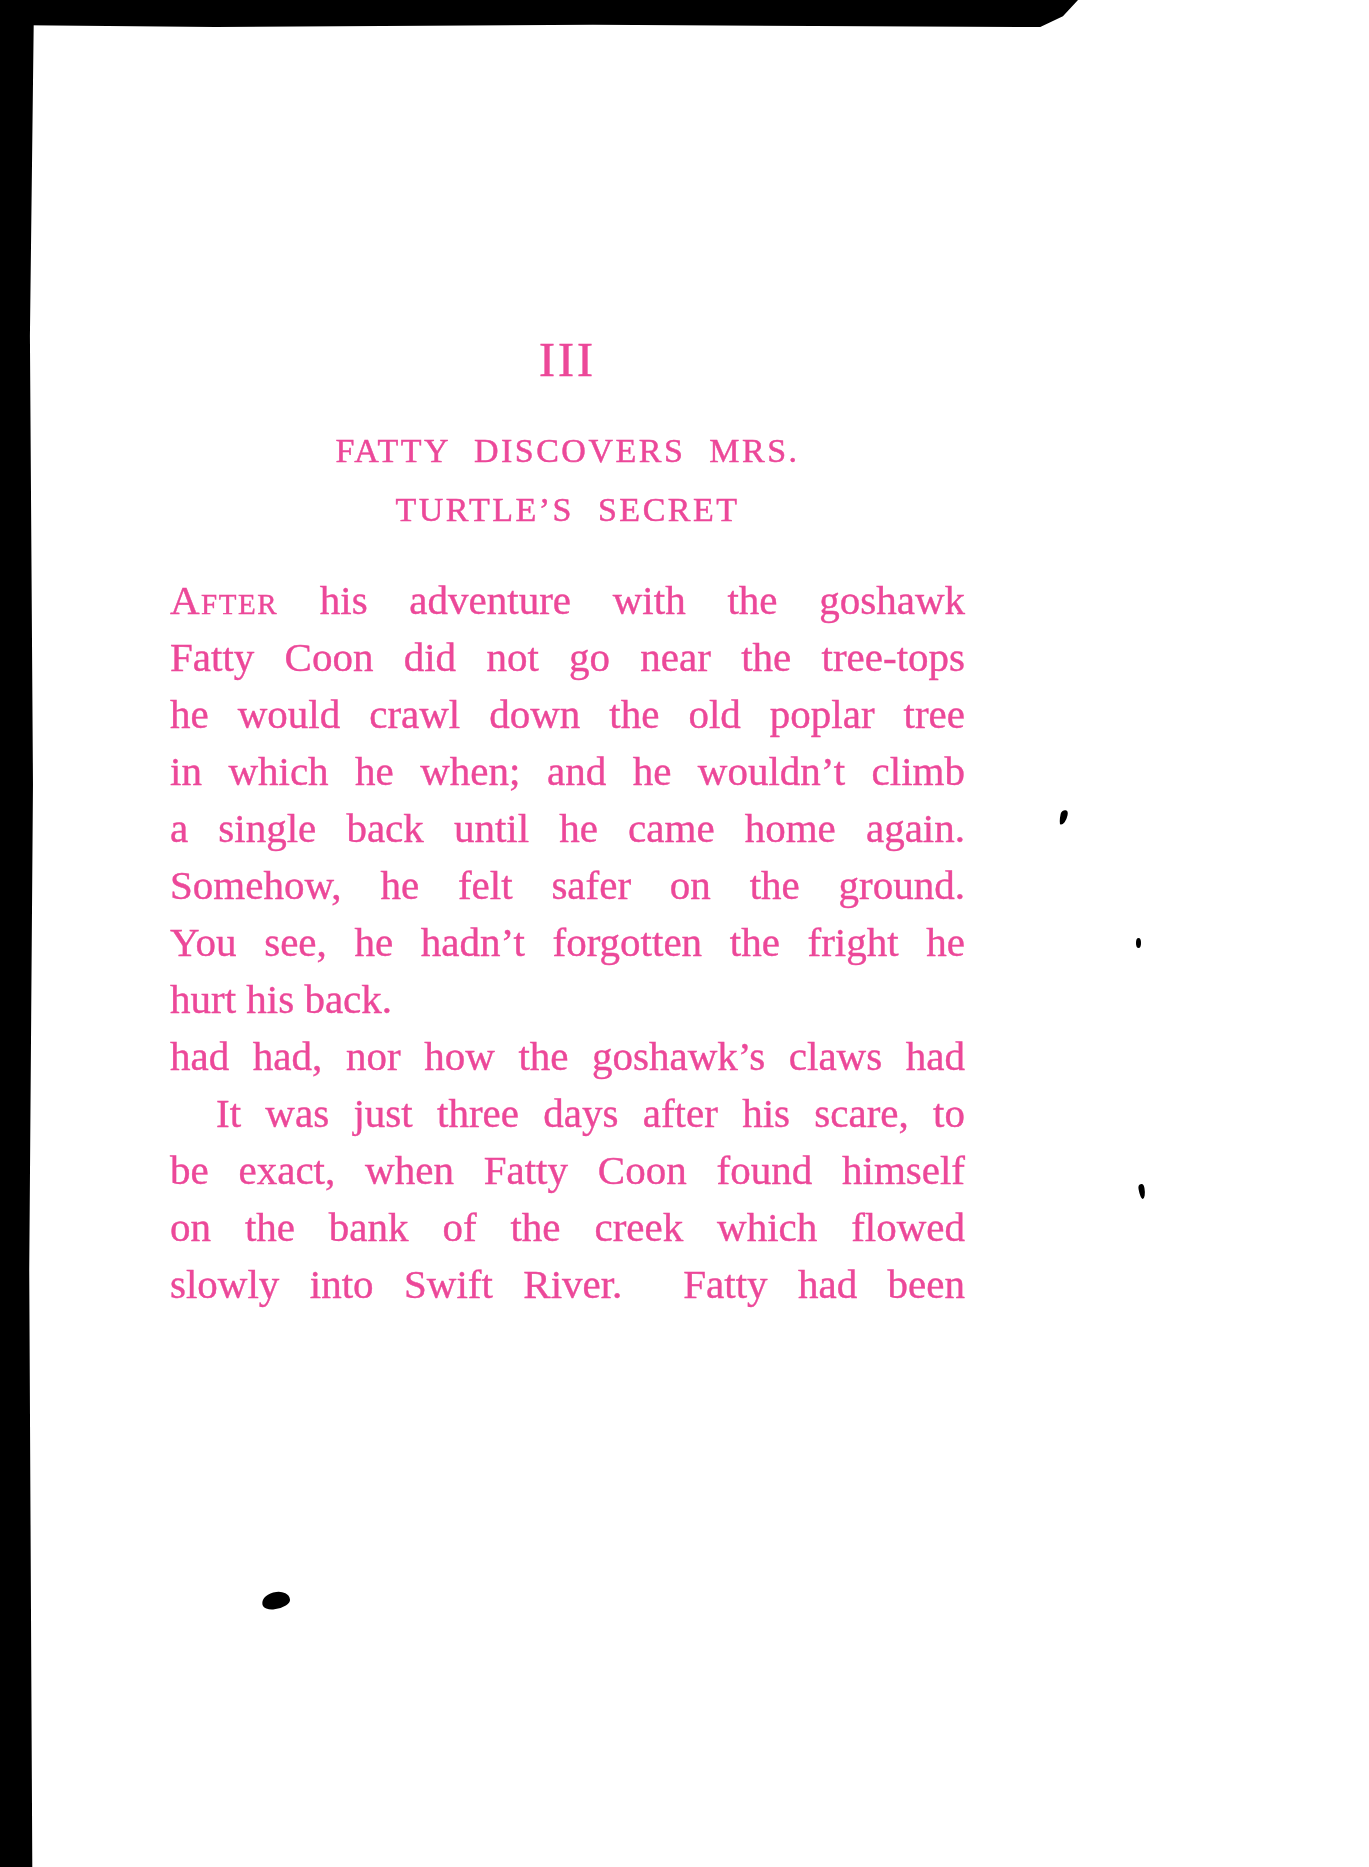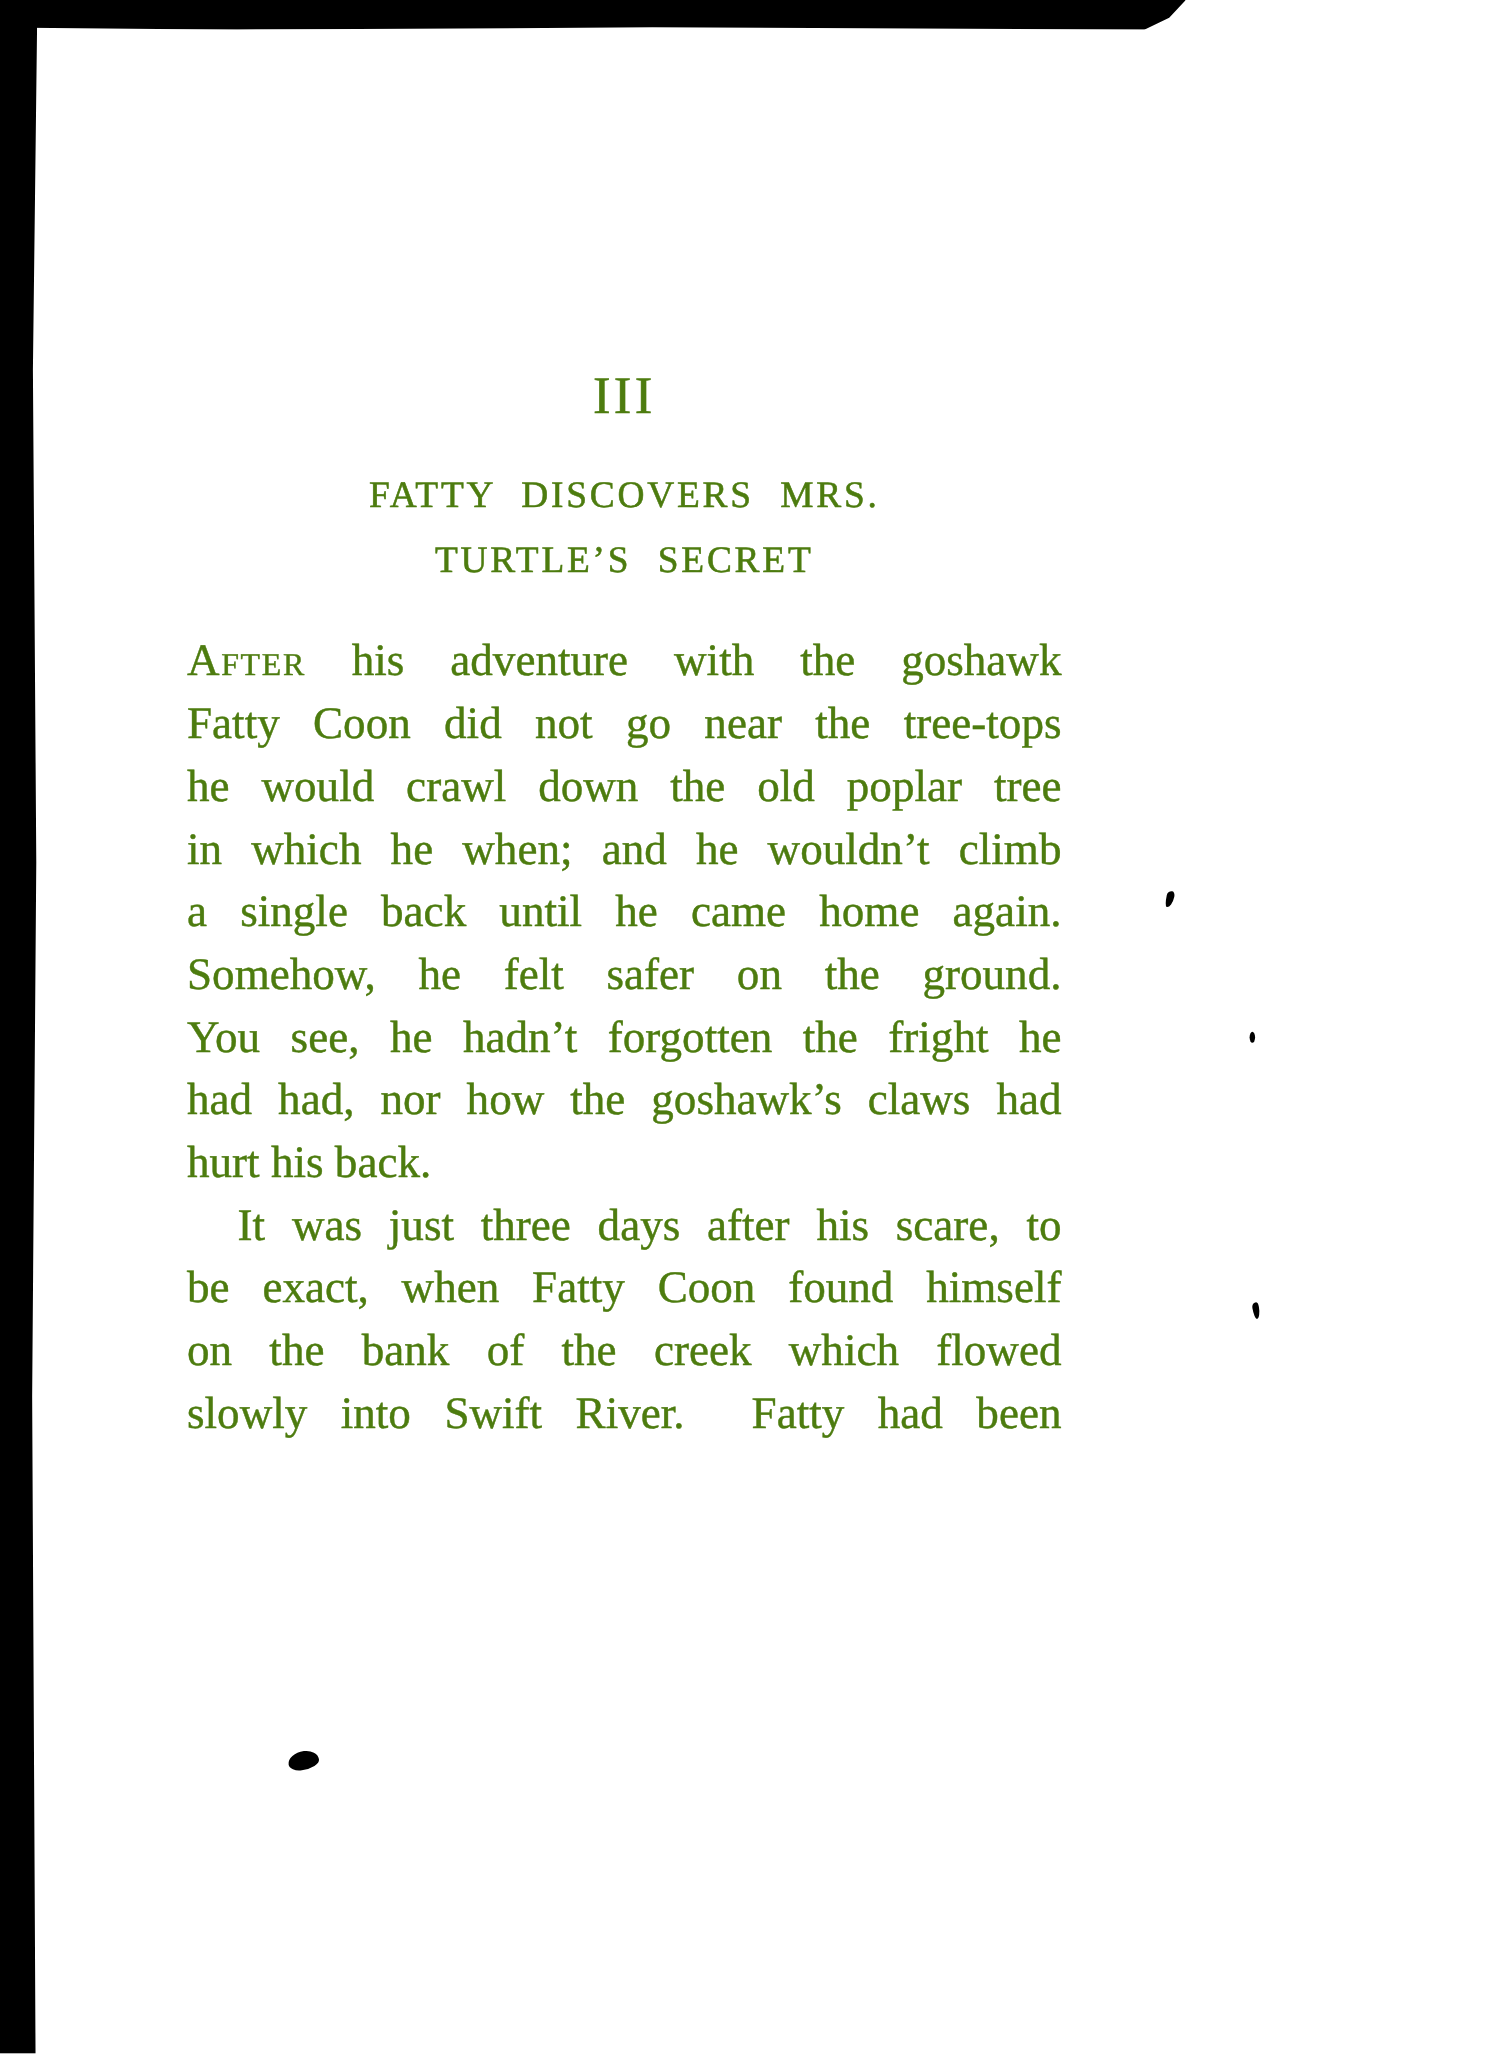--- a/index.html
+++ b/index.html
@@ -7,21 +7,21 @@
     padding: 0;
     background: #ffffff;
   }
   .page {
     position: relative;
     width: 1369px;
     height: 1867px;
     background: #ffffff;
     overflow: hidden;
     font-family: "Liberation Serif", "DejaVu Serif", serif;
-    color: #4d7c0f;
+    color: #ec4899;
   }
 
   
   .scan-bar-left {
     position: absolute;
     left: 0; top: 0;
     width: 34px; height: 100%;
     background: #000000;
     clip-path: polygon(0 0, 100% 0, 88% 18%, 97% 42%, 86% 68%, 95% 100%, 0 100%);
   }
@@ -143,22 +143,22 @@
     </div>
 
     <div class="body-text">
       <div class="bline"><span class="lead-word">After</span> <span>his adventure with the goshawk</span></div>
       <div class="bline">Fatty Coon did not go near the tree-tops</div>
       <div class="bline">he would crawl down the old poplar tree</div>
       <div class="bline">in which he when; and he wouldn’t climb</div>
       <div class="bline">a single back until he came home again.</div>
       <div class="bline">Somehow, he felt safer on the ground.</div>
       <div class="bline">You see, he hadn’t forgotten the fright he</div>
+      <div class="bline para-end">hurt his back.</div>
       <div class="bline">had had, nor how the goshawk’s claws had</div>
-      <div class="bline para-end">hurt his back.</div>
       <div class="bline indent">It was just three days after his scare, to</div>
       <div class="bline">be exact, when Fatty Coon found himself</div>
       <div class="bline">on the bank of the creek which flowed</div>
       <div class="bline">slowly into Swift River.&nbsp; Fatty had been</div>
     </div>
 
 
   </div>
 </div>
 

